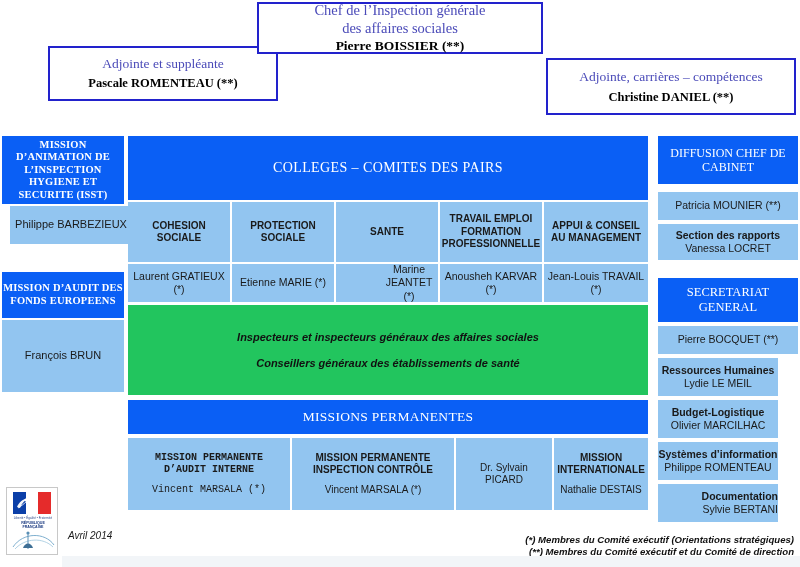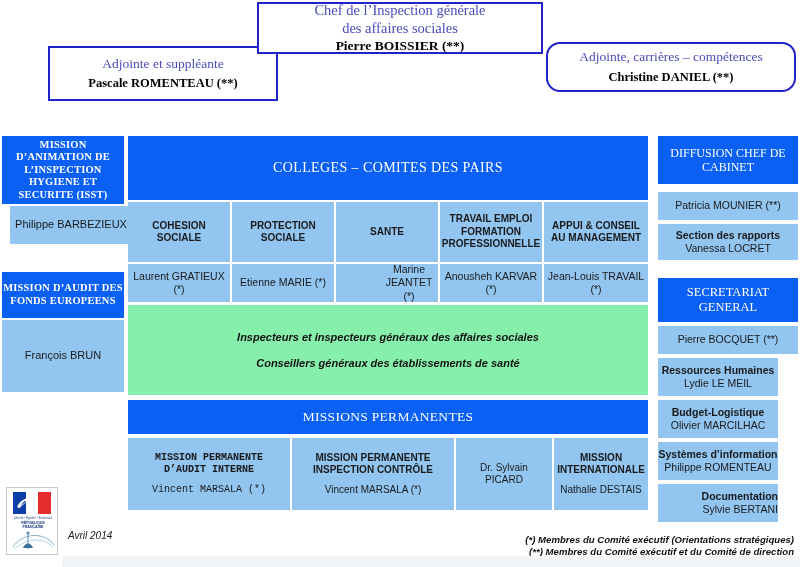--- a/index.html
+++ b/index.html
@@ -66,42 +66,42 @@
 
   
   #box-chef      { left: 257px; top: 2px;  width: 286px; height: 52px; }
   #box-chef .ob-title { font-size: 14.5px; }
   #box-chef .ob-name  { font-size: 13.5px; margin-top: 1px; }
 
   #box-adjointe  { left: 48px;  top: 46px; width: 230px; height: 55px; }
   #box-adjointe .ob-title { font-size: 13.5px; }
   #box-adjointe .ob-name  { font-size: 12.5px; margin-top: 4px; }
 
-  #box-carrieres { left: 546px; top: 42px; width: 250px; height: 50px; border-radius: 14px; }
+  #box-carrieres { left: 546px; top: 58px; width: 250px; height: 57px; }
   #box-carrieres .ob-title { font-size: 13.5px; }
   #box-carrieres .ob-name  { font-size: 12.5px; margin-top: 5px; }
 
   
   #isst-hdr  { left: 2px; top: 136px; width: 122px; height: 68px;
                font-size: 10.5px; font-weight: bold; letter-spacing: .2px; padding: 0 3px; }
   #isst-name { left: 10px; top: 206px; width: 122px; height: 38px; font-size: 11px; }
 
   #audit-hdr  { left: 2px; top: 272px; width: 122px; height: 46px;
                 font-size: 10.5px; font-weight: bold; letter-spacing: .2px; }
   #audit-name { left: 2px; top: 320px; width: 122px; height: 72px; font-size: 11px; }
 
   
   #colleges-hdr { left: 128px; top: 136px; width: 520px; height: 64px;
                   font-size: 14px; letter-spacing: .4px; }
 
   .college-col  { top: 202px; width: 102px; height: 60px; font-size: 10px; padding: 0 2px; }
   .college-name { top: 264px; width: 102px; height: 38px; font-size: 10.5px; }
 
   #mid-block { left: 128px; top: 305px; width: 520px; height: 90px;
-               background: #86efac; display: flex; flex-direction: column;
+               background: #22c55e; display: flex; flex-direction: column;
                align-items: center; justify-content: center; }
   #mid-block .mid-line { font-style: italic; font-weight: bold; font-size: 11px;
                          color: #111111; margin: 7px 0; }
 
   #perm-hdr { left: 128px; top: 400px; width: 520px; height: 34px;
               font-size: 13.5px; letter-spacing: .3px; }
 
   .perm-col { top: 438px; height: 72px; font-size: 10px; padding: 0 4px; }
   .perm-col .c-title { margin-bottom: 7px; }
 

